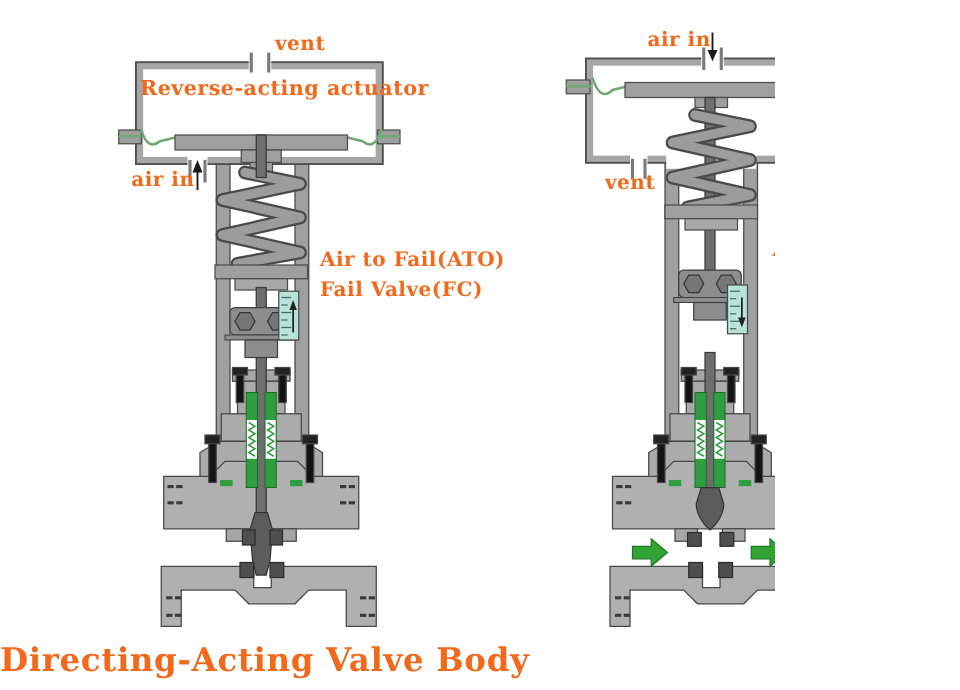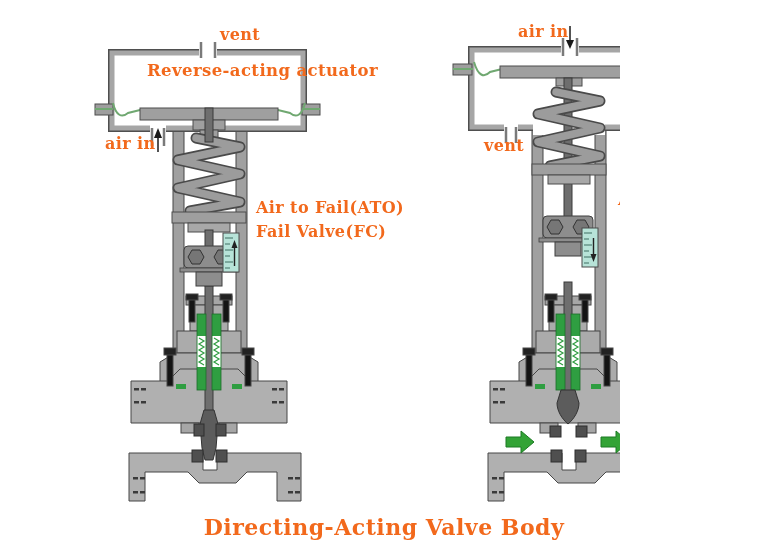--- a/index.html
+++ b/index.html
@@ -1,23 +1,23 @@
 <!DOCTYPE html>
 <html style="--label: #f2691c; --packing: #2f9e41; --flow-arrow: #33a336; --diaphragm: #70a871; --indicator: #b7e3d8;"><head>
 <meta charset="utf-8">
 <style>
   html,body{margin:0;padding:0;background:#ffffff;}
   #canvas{position:relative;width:620px;height:552px;background:#fff;overflow:hidden;
           font-family:"DejaVu Serif", serif;}
   #diagram-svg{position:absolute;left:0;top:0;}
   .label{position:absolute;color:var(--label,#f2691c);font-weight:bold;font-size:16px;
          letter-spacing:.4px;white-space:nowrap;line-height:1;}
-  .label.center{text-align:center;margin-left:35px;}
-  #main-title{position:absolute;left:0;top:514px;width:768px;text-align:center;
-              color:var(--label,#f2691c);font-weight:bold;font-size:22px;letter-spacing:.5px;}
+  .label.center{text-align:center;}
+  #main-title{position:absolute;left:0;top:514px;width:768px;text-align:left;
+              color:var(--label,#f2691c);font-weight:bold;font-size:26px;letter-spacing:.5px;}
 </style>
 </head>
 <body>
 
 <div id="canvas">
 
 <svg id="diagram-svg" width="768" height="552" viewBox="0 0 768 552">
   <defs>
 
     <g id="lowerAsm" stroke="#474747" stroke-width="1">

